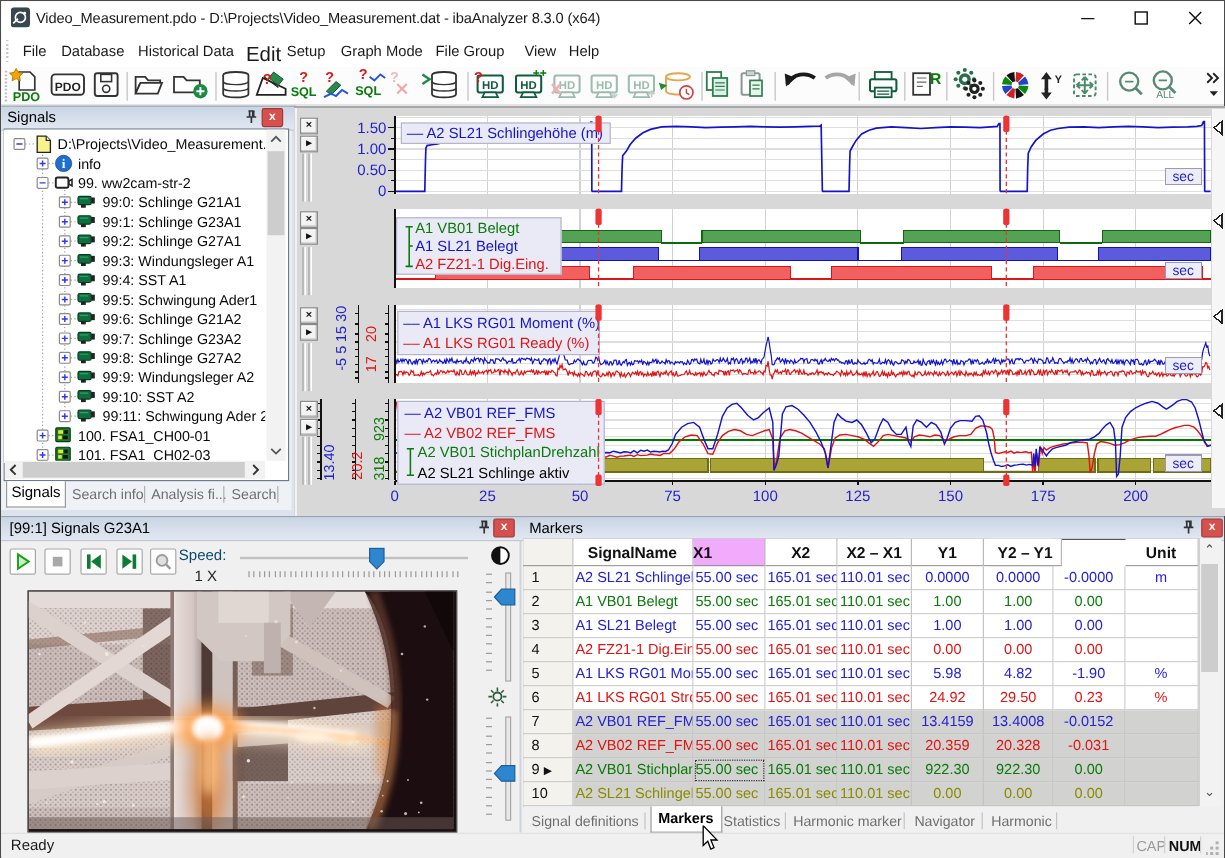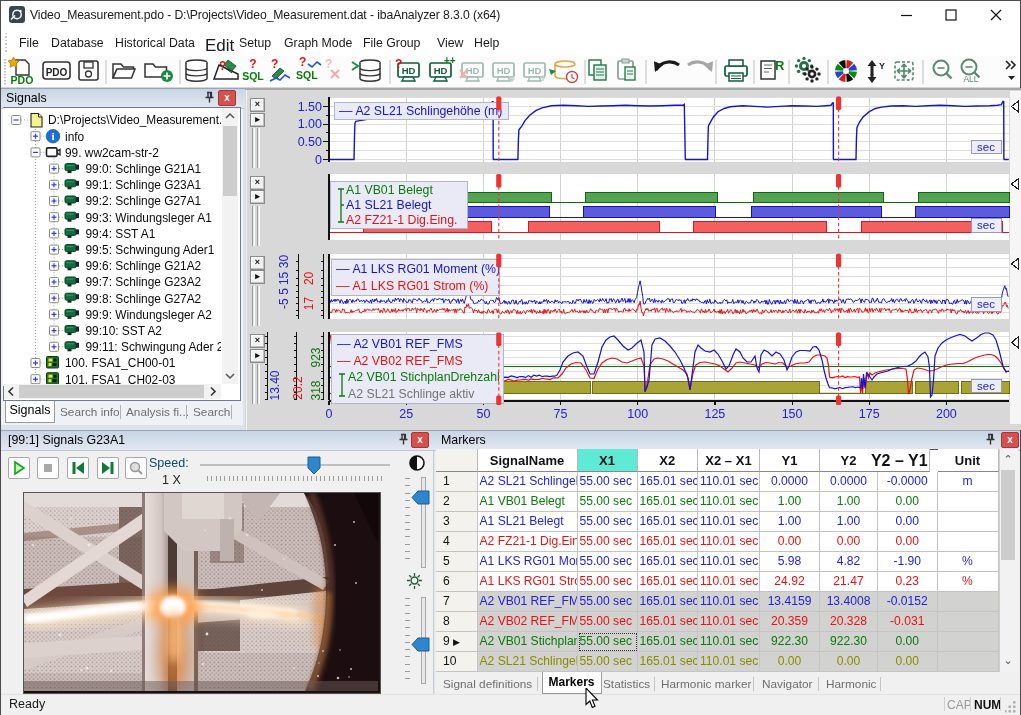--- a/index.html
+++ b/index.html
@@ -712,30 +712,30 @@
 <div class="leg" style="left:330px;top:181px;width:118px;height:45px;line-height:15px;padding-left:15px">
 <svg style="position:absolute;left:3px;top:2px" width="12" height="42">
       <path d="M4,5 h6 M7,5 v33 M4,38 h6 M7,21 h3" stroke="#0a7a0a" stroke-width="1.3" fill="none"></path>
     </svg>
 <div style="color:#0a7a0a">A1 VB01 Belegt</div>
     <div style="color:#1414cc">A1 SL21 Belegt</div>
     <div style="color:#e01414">A2 FZ21-1 Dig.Eing.</div>
   </div>
 <div class="leg" style="left:331px;top:259px;width:160px;height:34px;line-height:16.5px">
     <div style="color:#1414cc">–– A1 LKS RG01 Moment (%)</div>
-    <div style="color:#e01414">–– A1 LKS RG01 Strom (%)</div>
+    <div style="color:#e01414">–– A1 LKS RG01 Ready (%)</div>
   </div>
 <div class="leg" style="left:331px;top:334px;width:163px;height:67px;line-height:16.7px;padding-left:5px">
 <svg style="position:absolute;left:3px;top:36px" width="12" height="30">
       <path d="M4,3 h6 M7,3 v22 M4,25 h6" stroke="#0a7a0a" stroke-width="1.3" fill="none"></path>
     </svg>
 <div style="color:#1414cc">–– A2 VB01 REF_FMS</div>
     <div style="color:#e01414">–– A2 VB02 REF_FMS</div>
     <div style="color:#0a7a0a;white-space:nowrap;overflow:hidden;padding-left:11px">A2 VB01 StichplanDrehzahl</div>
-    <div style="color:#737373;padding-left:11px">A2 SL21 Schlinge aktiv</div>
+    <div style="color:#000000;padding-left:11px">A2 SL21 Schlinge aktiv</div>
   </div>
 <svg width="776" height="342" viewBox="245 88 776 342" style="position:absolute;left:245px;top:88px;z-index:20;pointer-events:none">
     <line x1="498.8" y1="96.5" x2="498.8" y2="161.5" stroke="#ee3333" stroke-width="1.1" stroke-dasharray="3.5,2.6"></line>
     <rect x="496.2" y="96.5" width="5.2" height="13.5" rx="1.5" fill="#ee3333"></rect>
     <line x1="498.8" y1="174.0" x2="498.8" y2="239.8" stroke="#ee3333" stroke-width="1.1" stroke-dasharray="3.5,2.6"></line>
     <rect x="496.2" y="174.0" width="5.2" height="13.5" rx="1.5" fill="#ee3333"></rect>
     <line x1="498.8" y1="253.8" x2="498.8" y2="318.8" stroke="#ee3333" stroke-width="1.1" stroke-dasharray="3.5,2.6"></line>
     <rect x="496.2" y="253.8" width="5.2" height="13.5" rx="1.5" fill="#ee3333"></rect>
     <line x1="498.8" y1="332.4" x2="498.8" y2="400.4" stroke="#ee3333" stroke-width="1.1" stroke-dasharray="3.5,2.6"></line>
     <rect x="496.2" y="332.4" width="5.2" height="13.5" rx="1.5" fill="#ee3333"></rect>
@@ -977,26 +977,26 @@
 <svg class="abs" style="left:985px;top:433px" width="11" height="13">
     <g stroke="#333" stroke-width="1.4" fill="none">
       <path d="M3,1.5 h5 M4,1.5 v5 h-2.5 l8,0 M5.5,6.5 v5"></path>
       <path d="M7,1.5 v5" stroke-width="2.2"></path>
     </g>
   </svg>
 <div class="xbtn" style="left:1001px;top:432px">x</div>
 <div style="position:absolute;left:436px;top:448.5px;width:562.5px;height:223.5px;background:#fff;border-top:1.5px solid #555;border-left:1px solid #888"></div>
 <div style="position:absolute;left:436px;top:448.5px;width:41.5px;height:23.0px;background:#f3f2ec;border-right:1px solid #b8b8b8;border-bottom:1px solid #888;box-sizing:border-box;font-weight:bold;font-size:13px;color:#111;text-align:center;line-height:23.0px"></div>
 <div style="position:absolute;left:477.5px;top:448.5px;width:100.0px;height:23.0px;background:#fff;border-right:1px solid #b8b8b8;border-bottom:1px solid #888;box-sizing:border-box;font-weight:bold;font-size:13px;color:#111;text-align:center;line-height:23.0px">SignalName</div>
-<div style="position:absolute;left:577.5px;top:448.5px;width:60.0px;height:23.0px;background:#5eead4;border-right:1px solid #b8b8b8;border-bottom:1px solid #888;box-sizing:border-box;font-weight:bold;font-size:13px;color:#111;text-align:center;line-height:23.0px">X1</div>
+<div style="position:absolute;left:577.5px;top:448.5px;width:60.0px;height:23.0px;background:#f0abfc;border-right:1px solid #b8b8b8;border-bottom:1px solid #888;box-sizing:border-box;font-weight:bold;font-size:13px;color:#111;line-height:23.0px">X1</div>
 <div style="position:absolute;left:637.5px;top:448.5px;width:60.5px;height:23.0px;background:#fff;border-right:1px solid #b8b8b8;border-bottom:1px solid #888;box-sizing:border-box;font-weight:bold;font-size:13px;color:#111;text-align:center;line-height:23.0px">X2</div>
 <div style="position:absolute;left:698px;top:448.5px;width:62px;height:23.0px;background:#fff;border-right:1px solid #b8b8b8;border-bottom:1px solid #888;box-sizing:border-box;font-weight:bold;font-size:13px;color:#111;text-align:center;line-height:23.0px">X2 – X1</div>
 <div style="position:absolute;left:760px;top:448.5px;width:60px;height:23.0px;background:#fff;border-right:1px solid #b8b8b8;border-bottom:1px solid #888;box-sizing:border-box;font-weight:bold;font-size:13px;color:#111;text-align:center;line-height:23.0px">Y1</div>
 <div style="position:absolute;left:820px;top:448.5px;width:58px;height:23.0px;background:#fff;border-right:1px solid #b8b8b8;border-bottom:1px solid #888;box-sizing:border-box;font-weight:bold;font-size:13px;color:#111;text-align:center;line-height:23.0px">Y2</div>
-<div style="position:absolute;left:870px;top:448.5px;width:59.5px;height:23.0px;background:#fff;border-right:1px solid #b8b8b8;border-bottom:1px solid #888;box-sizing:border-box;font-weight:bold;font-size:16px;color:#111;text-align:center;line-height:23.0px">Y2 – Y1</div>
+<div style="position:absolute;left:825px;top:448.5px;width:59.5px;height:23.0px;background:#fff;border-right:1px solid #b8b8b8;border-bottom:1px solid #888;box-sizing:border-box;font-weight:bold;font-size:13px;color:#111;text-align:center;line-height:23.0px">Y2 – Y1</div>
 <div style="position:absolute;left:937.5px;top:448.5px;width:61.0px;height:23.0px;background:#fff;border-right:1px solid #b8b8b8;border-bottom:1px solid #888;box-sizing:border-box;font-weight:bold;font-size:13px;color:#111;text-align:center;line-height:23.0px">Unit</div>
 <div style="position:absolute;left:436px;top:471.5px;width:41.5px;height:20.0px;box-sizing:border-box;border-right:1px solid #c4c4c4;border-bottom:1px solid #c4c4c4;font-size:12.1px;line-height:19.0px;overflow:hidden;background:#f3f2ec;color:#111;padding-left:7px;">1</div>
 <div style="position:absolute;left:477.5px;top:471.5px;width:100.0px;height:20.0px;box-sizing:border-box;border-right:1px solid #c4c4c4;border-bottom:1px solid #c4c4c4;font-size:12.1px;line-height:19.0px;overflow:hidden;background:#ffffff;color:#2222d8;padding-left:2px;white-space:nowrap;">A2 SL21 Schlingeh</div>
 <div style="position:absolute;left:577.5px;top:471.5px;width:60.0px;height:20.0px;box-sizing:border-box;border-right:1px solid #c4c4c4;border-bottom:1px solid #c4c4c4;font-size:12.1px;line-height:19.0px;overflow:hidden;background:#ffffff;color:#2222d8;padding-left:2px;white-space:nowrap;">55.00 sec</div>
 <div style="position:absolute;left:637.5px;top:471.5px;width:60.5px;height:20.0px;box-sizing:border-box;border-right:1px solid #c4c4c4;border-bottom:1px solid #c4c4c4;font-size:12.1px;line-height:19.0px;overflow:hidden;background:#ffffff;color:#2222d8;padding-left:2px;white-space:nowrap;">165.01 sec</div>
 <div style="position:absolute;left:698px;top:471.5px;width:62px;height:20.0px;box-sizing:border-box;border-right:1px solid #c4c4c4;border-bottom:1px solid #c4c4c4;font-size:12.1px;line-height:19.0px;overflow:hidden;background:#ffffff;color:#2222d8;padding-left:2px;white-space:nowrap;">110.01 sec</div>
 <div style="position:absolute;left:760px;top:471.5px;width:60px;height:20.0px;box-sizing:border-box;border-right:1px solid #c4c4c4;border-bottom:1px solid #c4c4c4;font-size:12.1px;line-height:19.0px;overflow:hidden;background:#ffffff;color:#2222d8;text-align:center;">0.0000</div>
 <div style="position:absolute;left:820px;top:471.5px;width:58px;height:20.0px;box-sizing:border-box;border-right:1px solid #c4c4c4;border-bottom:1px solid #c4c4c4;font-size:12.1px;line-height:19.0px;overflow:hidden;background:#ffffff;color:#2222d8;text-align:center;">0.0000</div>
 <div style="position:absolute;left:878px;top:471.5px;width:59.5px;height:20.0px;box-sizing:border-box;border-right:1px solid #c4c4c4;border-bottom:1px solid #c4c4c4;font-size:12.1px;line-height:19.0px;overflow:hidden;background:#ffffff;color:#2222d8;text-align:center;">-0.0000</div>
 <div style="position:absolute;left:937.5px;top:471.5px;width:61.0px;height:20.0px;box-sizing:border-box;border-right:1px solid #c4c4c4;border-bottom:1px solid #c4c4c4;font-size:12.1px;line-height:19.0px;overflow:hidden;background:#ffffff;color:#2222d8;text-align:center;">m</div>
@@ -1035,21 +1035,21 @@
 <div style="position:absolute;left:760px;top:551.5px;width:60px;height:20.0px;box-sizing:border-box;border-right:1px solid #c4c4c4;border-bottom:1px solid #c4c4c4;font-size:12.1px;line-height:19.0px;overflow:hidden;background:#ffffff;color:#2222d8;text-align:center;">5.98</div>
 <div style="position:absolute;left:820px;top:551.5px;width:58px;height:20.0px;box-sizing:border-box;border-right:1px solid #c4c4c4;border-bottom:1px solid #c4c4c4;font-size:12.1px;line-height:19.0px;overflow:hidden;background:#ffffff;color:#2222d8;text-align:center;">4.82</div>
 <div style="position:absolute;left:878px;top:551.5px;width:59.5px;height:20.0px;box-sizing:border-box;border-right:1px solid #c4c4c4;border-bottom:1px solid #c4c4c4;font-size:12.1px;line-height:19.0px;overflow:hidden;background:#ffffff;color:#2222d8;text-align:center;">-1.90</div>
 <div style="position:absolute;left:937.5px;top:551.5px;width:61.0px;height:20.0px;box-sizing:border-box;border-right:1px solid #c4c4c4;border-bottom:1px solid #c4c4c4;font-size:12.1px;line-height:19.0px;overflow:hidden;background:#ffffff;color:#2222d8;text-align:center;">%</div>
 <div style="position:absolute;left:436px;top:571.5px;width:41.5px;height:20.0px;box-sizing:border-box;border-right:1px solid #c4c4c4;border-bottom:1px solid #c4c4c4;font-size:12.1px;line-height:19.0px;overflow:hidden;background:#f3f2ec;color:#111;padding-left:7px;">6</div>
 <div style="position:absolute;left:477.5px;top:571.5px;width:100.0px;height:20.0px;box-sizing:border-box;border-right:1px solid #c4c4c4;border-bottom:1px solid #c4c4c4;font-size:12.1px;line-height:19.0px;overflow:hidden;background:#ffffff;color:#e01414;padding-left:2px;white-space:nowrap;">A1 LKS RG01 Stro</div>
 <div style="position:absolute;left:577.5px;top:571.5px;width:60.0px;height:20.0px;box-sizing:border-box;border-right:1px solid #c4c4c4;border-bottom:1px solid #c4c4c4;font-size:12.1px;line-height:19.0px;overflow:hidden;background:#ffffff;color:#e01414;padding-left:2px;white-space:nowrap;">55.00 sec</div>
 <div style="position:absolute;left:637.5px;top:571.5px;width:60.5px;height:20.0px;box-sizing:border-box;border-right:1px solid #c4c4c4;border-bottom:1px solid #c4c4c4;font-size:12.1px;line-height:19.0px;overflow:hidden;background:#ffffff;color:#e01414;padding-left:2px;white-space:nowrap;">165.01 sec</div>
 <div style="position:absolute;left:698px;top:571.5px;width:62px;height:20.0px;box-sizing:border-box;border-right:1px solid #c4c4c4;border-bottom:1px solid #c4c4c4;font-size:12.1px;line-height:19.0px;overflow:hidden;background:#ffffff;color:#e01414;padding-left:2px;white-space:nowrap;">110.01 sec</div>
 <div style="position:absolute;left:760px;top:571.5px;width:60px;height:20.0px;box-sizing:border-box;border-right:1px solid #c4c4c4;border-bottom:1px solid #c4c4c4;font-size:12.1px;line-height:19.0px;overflow:hidden;background:#ffffff;color:#e01414;text-align:center;">24.92</div>
-<div style="position:absolute;left:820px;top:571.5px;width:58px;height:20.0px;box-sizing:border-box;border-right:1px solid #c4c4c4;border-bottom:1px solid #c4c4c4;font-size:12.1px;line-height:19.0px;overflow:hidden;background:#ffffff;color:#e01414;text-align:center;">21.47</div>
+<div style="position:absolute;left:820px;top:571.5px;width:58px;height:20.0px;box-sizing:border-box;border-right:1px solid #c4c4c4;border-bottom:1px solid #c4c4c4;font-size:12.1px;line-height:19.0px;overflow:hidden;background:#ffffff;color:#e01414;text-align:center;">29.50</div>
 <div style="position:absolute;left:878px;top:571.5px;width:59.5px;height:20.0px;box-sizing:border-box;border-right:1px solid #c4c4c4;border-bottom:1px solid #c4c4c4;font-size:12.1px;line-height:19.0px;overflow:hidden;background:#ffffff;color:#e01414;text-align:center;">0.23</div>
 <div style="position:absolute;left:937.5px;top:571.5px;width:61.0px;height:20.0px;box-sizing:border-box;border-right:1px solid #c4c4c4;border-bottom:1px solid #c4c4c4;font-size:12.1px;line-height:19.0px;overflow:hidden;background:#ffffff;color:#e01414;text-align:center;">%</div>
 <div style="position:absolute;left:436px;top:591.5px;width:41.5px;height:20.0px;box-sizing:border-box;border-right:1px solid #c4c4c4;border-bottom:1px solid #c4c4c4;font-size:12.1px;line-height:19.0px;overflow:hidden;background:#f3f2ec;color:#111;padding-left:7px;">7</div>
 <div style="position:absolute;left:477.5px;top:591.5px;width:100.0px;height:20.0px;box-sizing:border-box;border-right:1px solid #c4c4c4;border-bottom:1px solid #c4c4c4;font-size:12.1px;line-height:19.0px;overflow:hidden;background:#d2d2d0;color:#2222d8;padding-left:2px;white-space:nowrap;">A2 VB01 REF_FMS</div>
 <div style="position:absolute;left:577.5px;top:591.5px;width:60.0px;height:20.0px;box-sizing:border-box;border-right:1px solid #c4c4c4;border-bottom:1px solid #c4c4c4;font-size:12.1px;line-height:19.0px;overflow:hidden;background:#d2d2d0;color:#2222d8;padding-left:2px;white-space:nowrap;">55.00 sec</div>
 <div style="position:absolute;left:637.5px;top:591.5px;width:60.5px;height:20.0px;box-sizing:border-box;border-right:1px solid #c4c4c4;border-bottom:1px solid #c4c4c4;font-size:12.1px;line-height:19.0px;overflow:hidden;background:#d2d2d0;color:#2222d8;padding-left:2px;white-space:nowrap;">165.01 sec</div>
 <div style="position:absolute;left:698px;top:591.5px;width:62px;height:20.0px;box-sizing:border-box;border-right:1px solid #c4c4c4;border-bottom:1px solid #c4c4c4;font-size:12.1px;line-height:19.0px;overflow:hidden;background:#d2d2d0;color:#2222d8;padding-left:2px;white-space:nowrap;">110.01 sec</div>
 <div style="position:absolute;left:760px;top:591.5px;width:60px;height:20.0px;box-sizing:border-box;border-right:1px solid #c4c4c4;border-bottom:1px solid #c4c4c4;font-size:12.1px;line-height:19.0px;overflow:hidden;background:#d2d2d0;color:#2222d8;text-align:center;">13.4159</div>
 <div style="position:absolute;left:820px;top:591.5px;width:58px;height:20.0px;box-sizing:border-box;border-right:1px solid #c4c4c4;border-bottom:1px solid #c4c4c4;font-size:12.1px;line-height:19.0px;overflow:hidden;background:#d2d2d0;color:#2222d8;text-align:center;">13.4008</div>
 <div style="position:absolute;left:878px;top:591.5px;width:59.5px;height:20.0px;box-sizing:border-box;border-right:1px solid #c4c4c4;border-bottom:1px solid #c4c4c4;font-size:12.1px;line-height:19.0px;overflow:hidden;background:#d2d2d0;color:#2222d8;text-align:center;">-0.0152</div>

